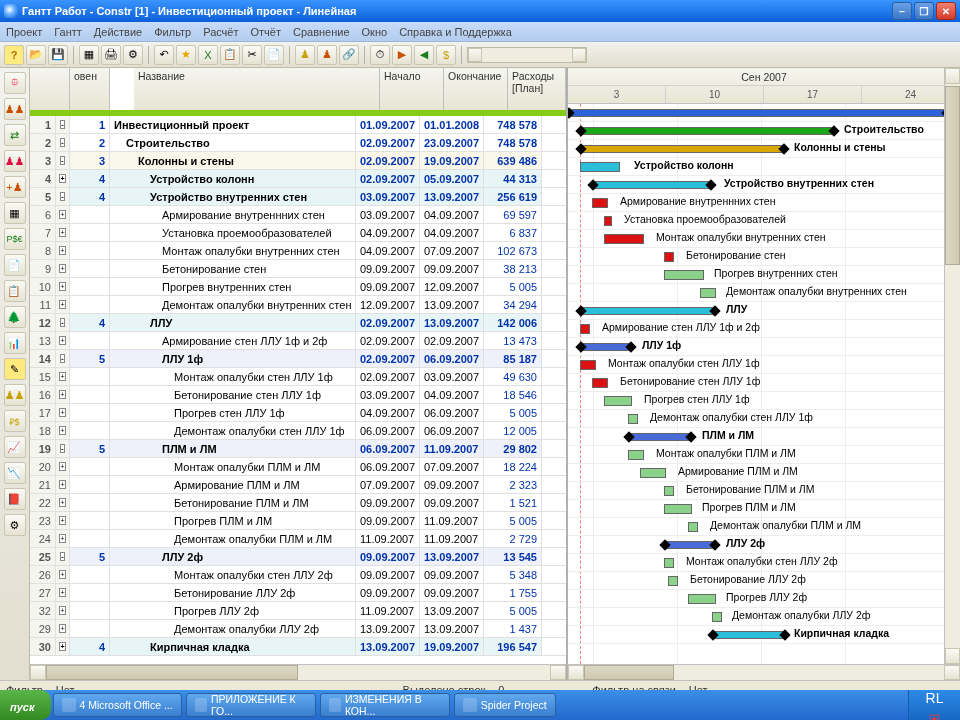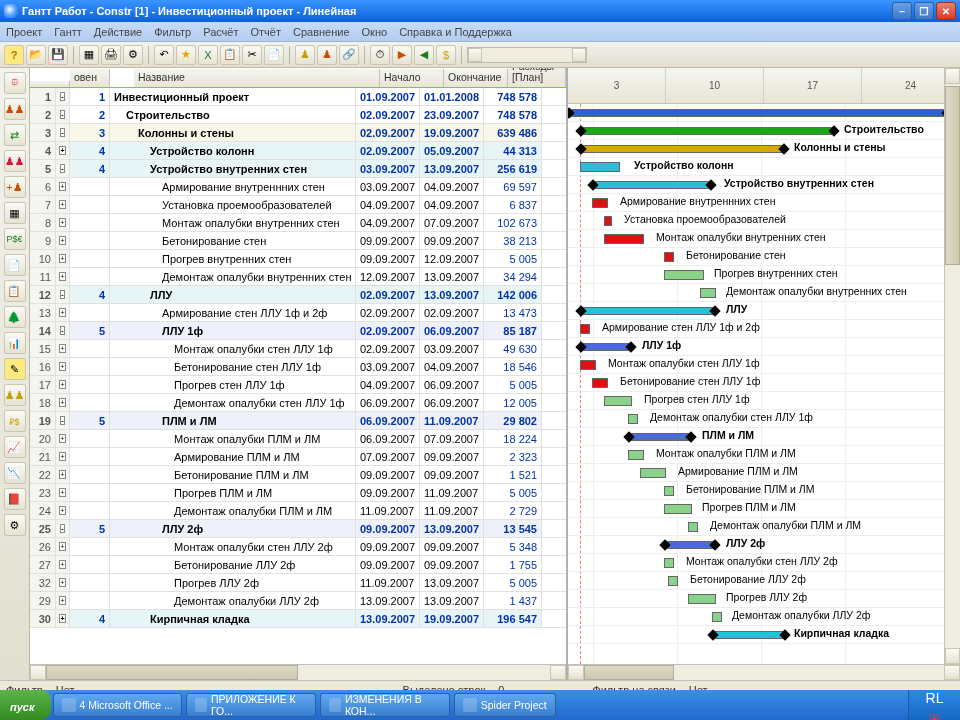--- a/index.html
+++ b/index.html
@@ -25,21 +25,21 @@
   .hscroll .arr { width: 14px; background: linear-gradient(#fafaf5,#e6e3d2); border: 1px solid #c9c6b2; }
   .dropdown { flex: 0 0 170px; height: 18px; background: #fff; border: 1px solid #888; display: flex; align-items: center; padding: 0 4px; position: relative; }
   .dropdown::after { content: "▾"; position: absolute; right: 2px; top: 1px; width: 14px; background: linear-gradient(#fafaf5,#e6e3d2); border: 1px solid #c9c6b2; text-align: center; font-size: 9px; }
   
   
   .main { display: flex; height: 612px; }
   .sidebar { width: 30px; background: linear-gradient(#f2f2ee,#e2dfd0); border-right: 1px solid #bdbaa7; display: flex; flex-direction: column; align-items: center; padding-top: 4px; gap: 4px; }
   .sidebtn { width: 22px; height: 22px; background: linear-gradient(#fafaf5,#e6e3d2); border: 1px solid #c9c6b2; border-radius: 2px; font-size: 11px; display: flex; align-items: center; justify-content: center; }
   
   .content { flex: 1; display: flex; flex-direction: column; background: #fff; }
-  .headerrow { display: flex; height: 20px; border-bottom: 1px solid #84cc16; align-items: flex-end; }
+  .headerrow { display: flex; height: 48px; border-bottom: 6px solid #84cc16; }
   .headercell { background: linear-gradient(#f5f5f0,#e8e5d4); border-right: 1px solid #c0c0c0; padding: 3px 4px; color: #333; font-size: 10.5px; line-height: 1.1; }
   
   .tablewrap { display: flex; flex: 1; overflow: hidden; }
   .leftpane { width: 536px; display: flex; flex-direction: column; }
   .rightpane { flex: 1; display: flex; flex-direction: column; border-left: 2px solid #b0b0b0; }
   
   .gantt-header { height: 36px; display: flex; flex-direction: column; background: linear-gradient(#f5f5f0,#e8e5d4); border-bottom: 1px solid #c0c0c0; }
   .gh-top { flex: 1; display: flex; align-items: center; justify-content: center; border-bottom: 1px solid #d0d0d0; color: #333; font-size: 10.5px; }
   .gh-bot { flex: 1; display: flex; }
   .gh-day { flex: 1; display: flex; align-items: center; justify-content: center; border-right: 1px solid #d0d0d0; color: #555; font-size: 10px; }
@@ -532,20 +532,21 @@
           <div class="bs-arr"></div>
             <div class="bs-track">
               <div class="bs-thumb"></div>
             </div>
             <div class="bs-arr"></div>
         </div>
       </div>
 
       <div class="rightpane" style="position:relative">
         <div class="gantt-header">
+          <div class="gh-top">Сен 2007</div>
           <div class="gh-bot" id="ghdays">
               <div class="gh-day">3</div>
               <div class="gh-day">10</div>
               <div class="gh-day">17</div>
               <div class="gh-day">24</div>
             </div>
         </div>
         <div class="ganttrows" id="ganttrows">
           <div class="gridline" style="left:25px"></div>
           <div class="gridline" style="left:109px"></div>

